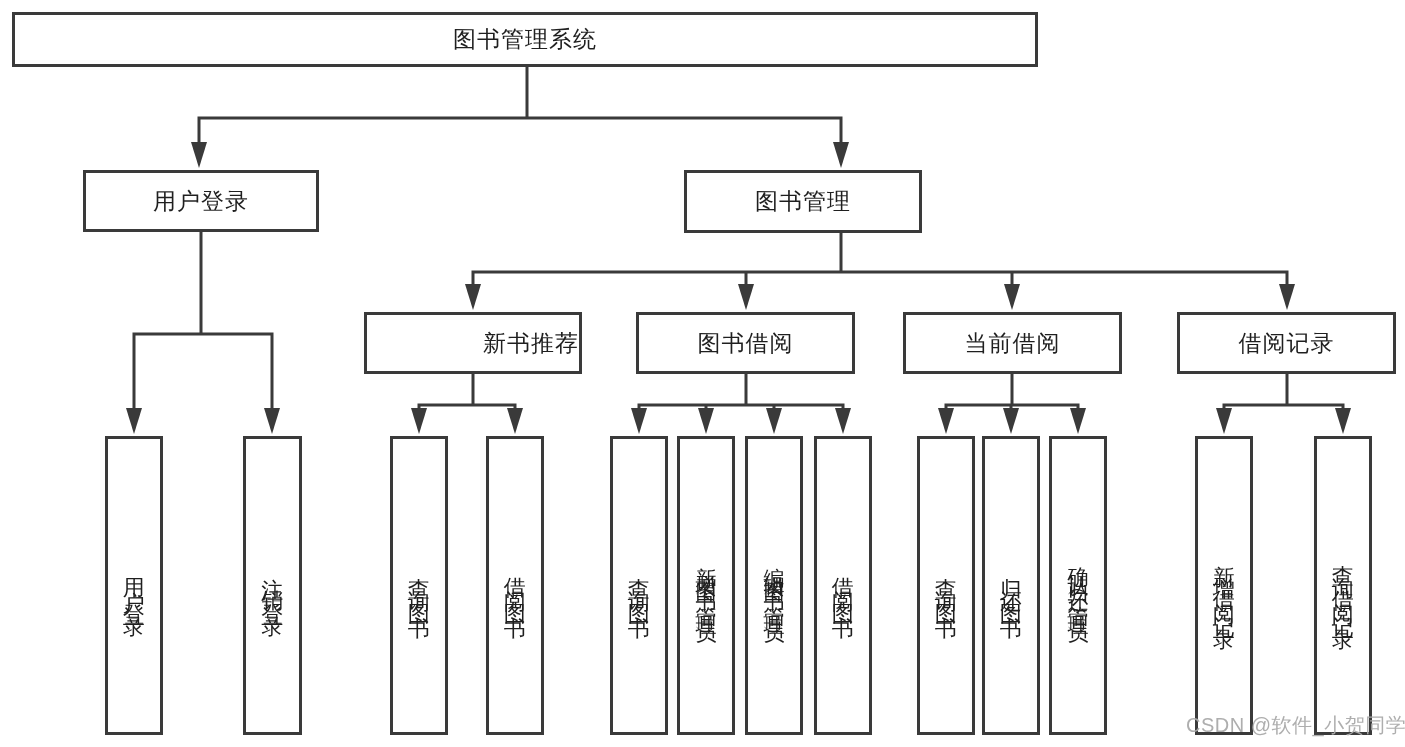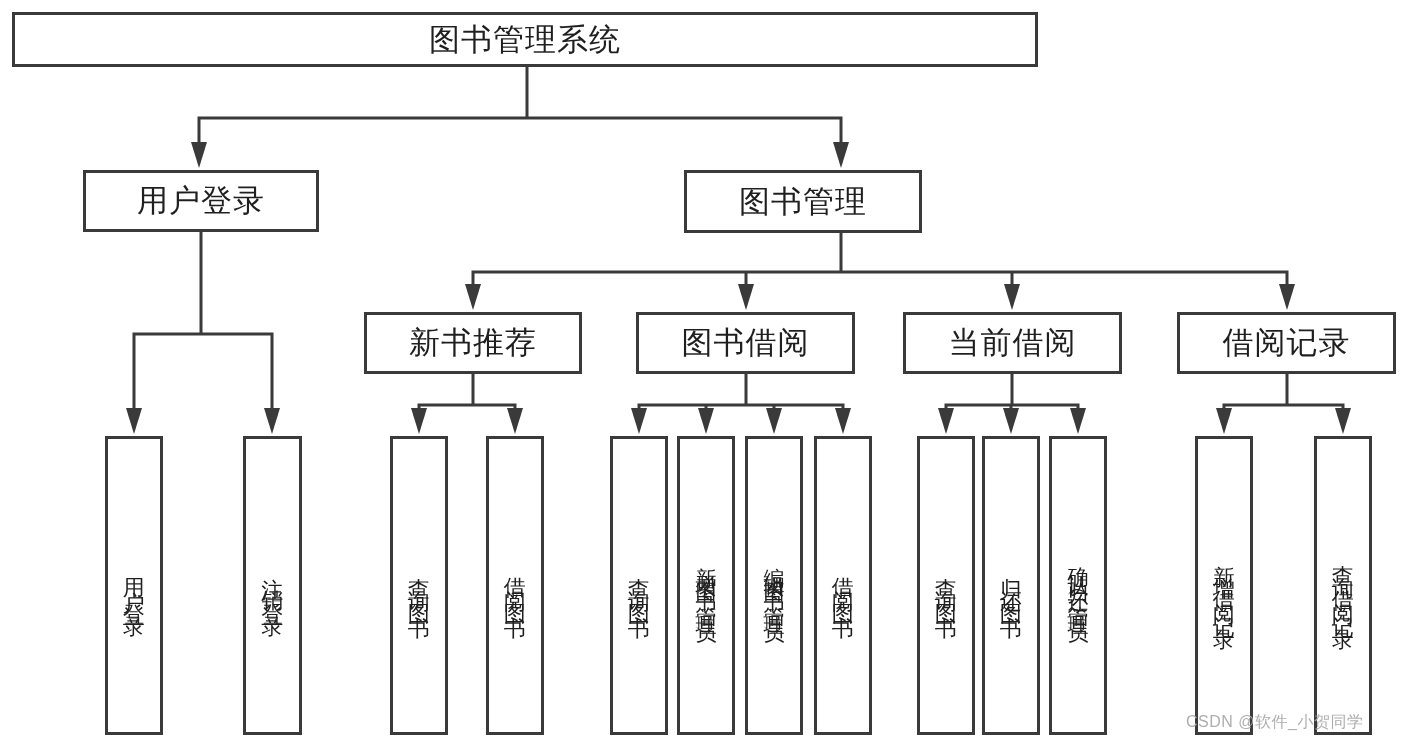--- a/index.html
+++ b/index.html
@@ -4,34 +4,34 @@
 <style>
   html,body{margin:0;padding:0;background:#ffffff;}
   #stage{
     position:relative;width:1405px;height:747px;background:#ffffff;
     font-family:"Liberation Sans",sans-serif;color:#1f1f1f;overflow:hidden;
   }
   #wires{position:absolute;left:0;top:0;z-index:0;}
   .hbox{
     position:absolute;box-sizing:border-box;border:3px solid #3a3a3a;background:#ffffff;
     display:flex;align-items:center;justify-content:center;
-    font-size:31px;letter-spacing:1px;z-index:1;white-space:nowrap;
+    font-size:23px;letter-spacing:1px;z-index:1;white-space:nowrap;
   }
   .vbox{
     position:absolute;box-sizing:border-box;border:3px solid #3a3a3a;background:#ffffff;
     display:flex;align-items:center;justify-content:center;z-index:1;
   }
   .vbox span{
     display:block;writing-mode:vertical-rl;text-orientation:mixed;
     line-height:1.15;font-size:22px;letter-spacing:13px;white-space:nowrap;
   }
   .vbox.tight span{font-size:21px;letter-spacing:8px;}
   #watermark{
     position:absolute;left:1186px;top:712px;z-index:3;
-    font-size:16px;color:rgba(170,170,170,0.95);white-space:nowrap;letter-spacing:0.5px;
+    font-size:20px;color:rgba(170,170,170,0.95);white-space:nowrap;letter-spacing:0.5px;
   }
 </style>
 </head>
 <body>
 
 <div id="stage">
 
   <svg id="wires" width="1405" height="747" viewBox="0 0 1405 747">
     <g stroke="#3a3a3a" stroke-width="3" fill="none">
       <path d="M527 66 L527 119.5
@@ -95,21 +95,21 @@
     <span>图书管理系统</span>
   </div>
 
   <div class="hbox" style="left:83px;top:170px;width:236px;height:62px;">
     <span>用户登录</span>
   </div>
   <div class="hbox" style="left:684px;top:170px;width:238px;height:63px;">
     <span>图书管理</span>
   </div>
 
-  <div class="hbox" style="left:364px;top:312px;width:218px;height:62px;">
+  <div class="hbox" style="left:364px;top:312px;width:218px;height:62px;justify-content:flex-end;">
     <span>新书推荐</span>
   </div>
   <div class="hbox" style="left:636px;top:312px;width:219px;height:62px;text-align:right;">
     <span>图书借阅</span>
   </div>
   <div class="hbox" style="left:1177px;top:312px;width:219px;height:62px;">
     <span>借阅记录</span>
   </div>
   <div class="hbox" style="left:903px;top:312px;width:219px;height:62px;">
     <span>当前借阅</span>

